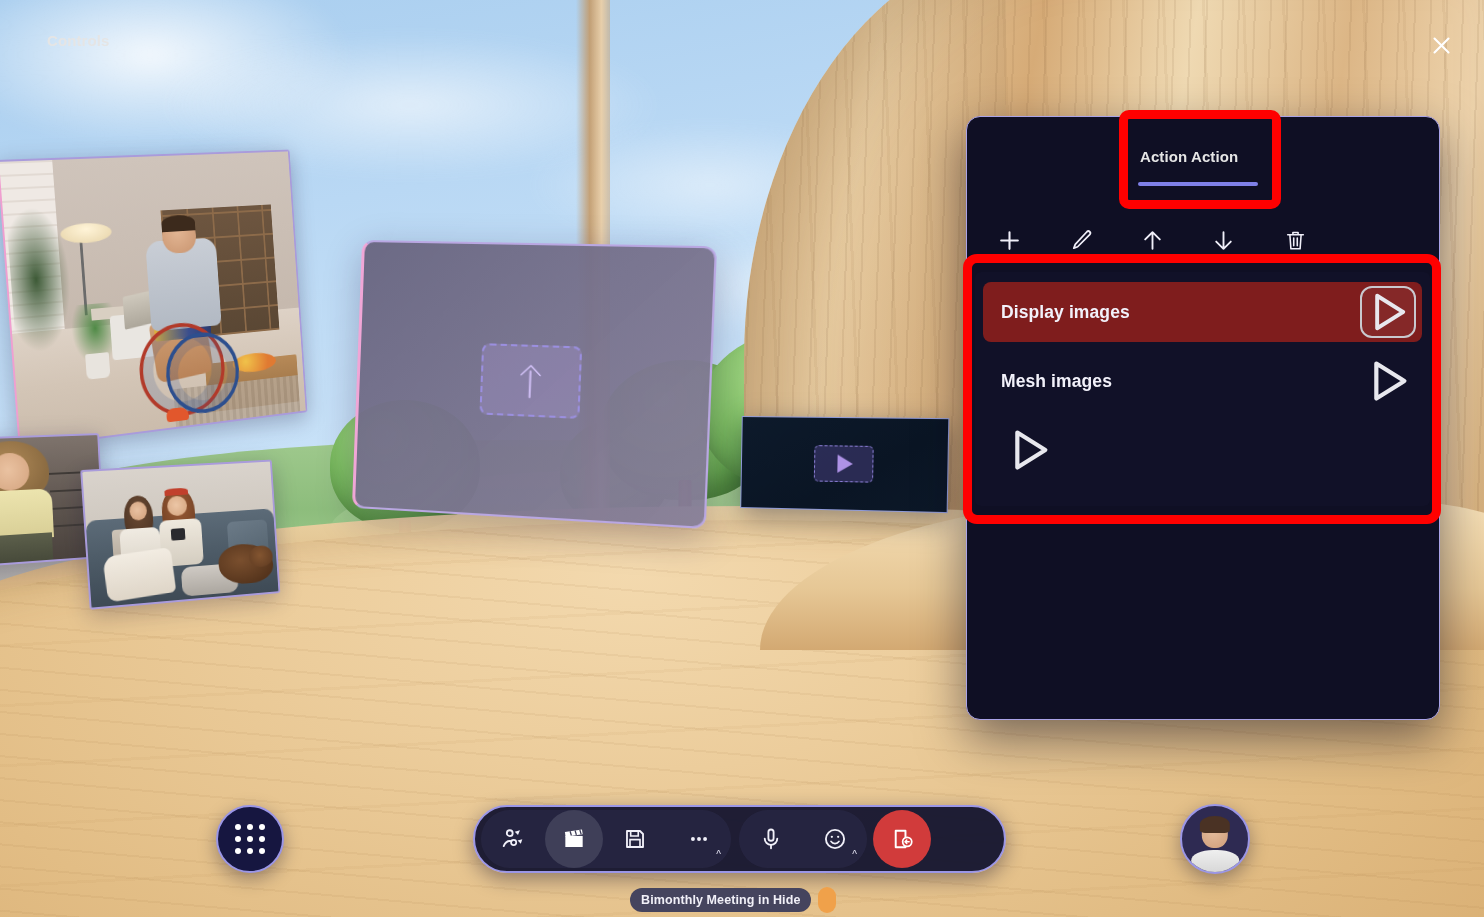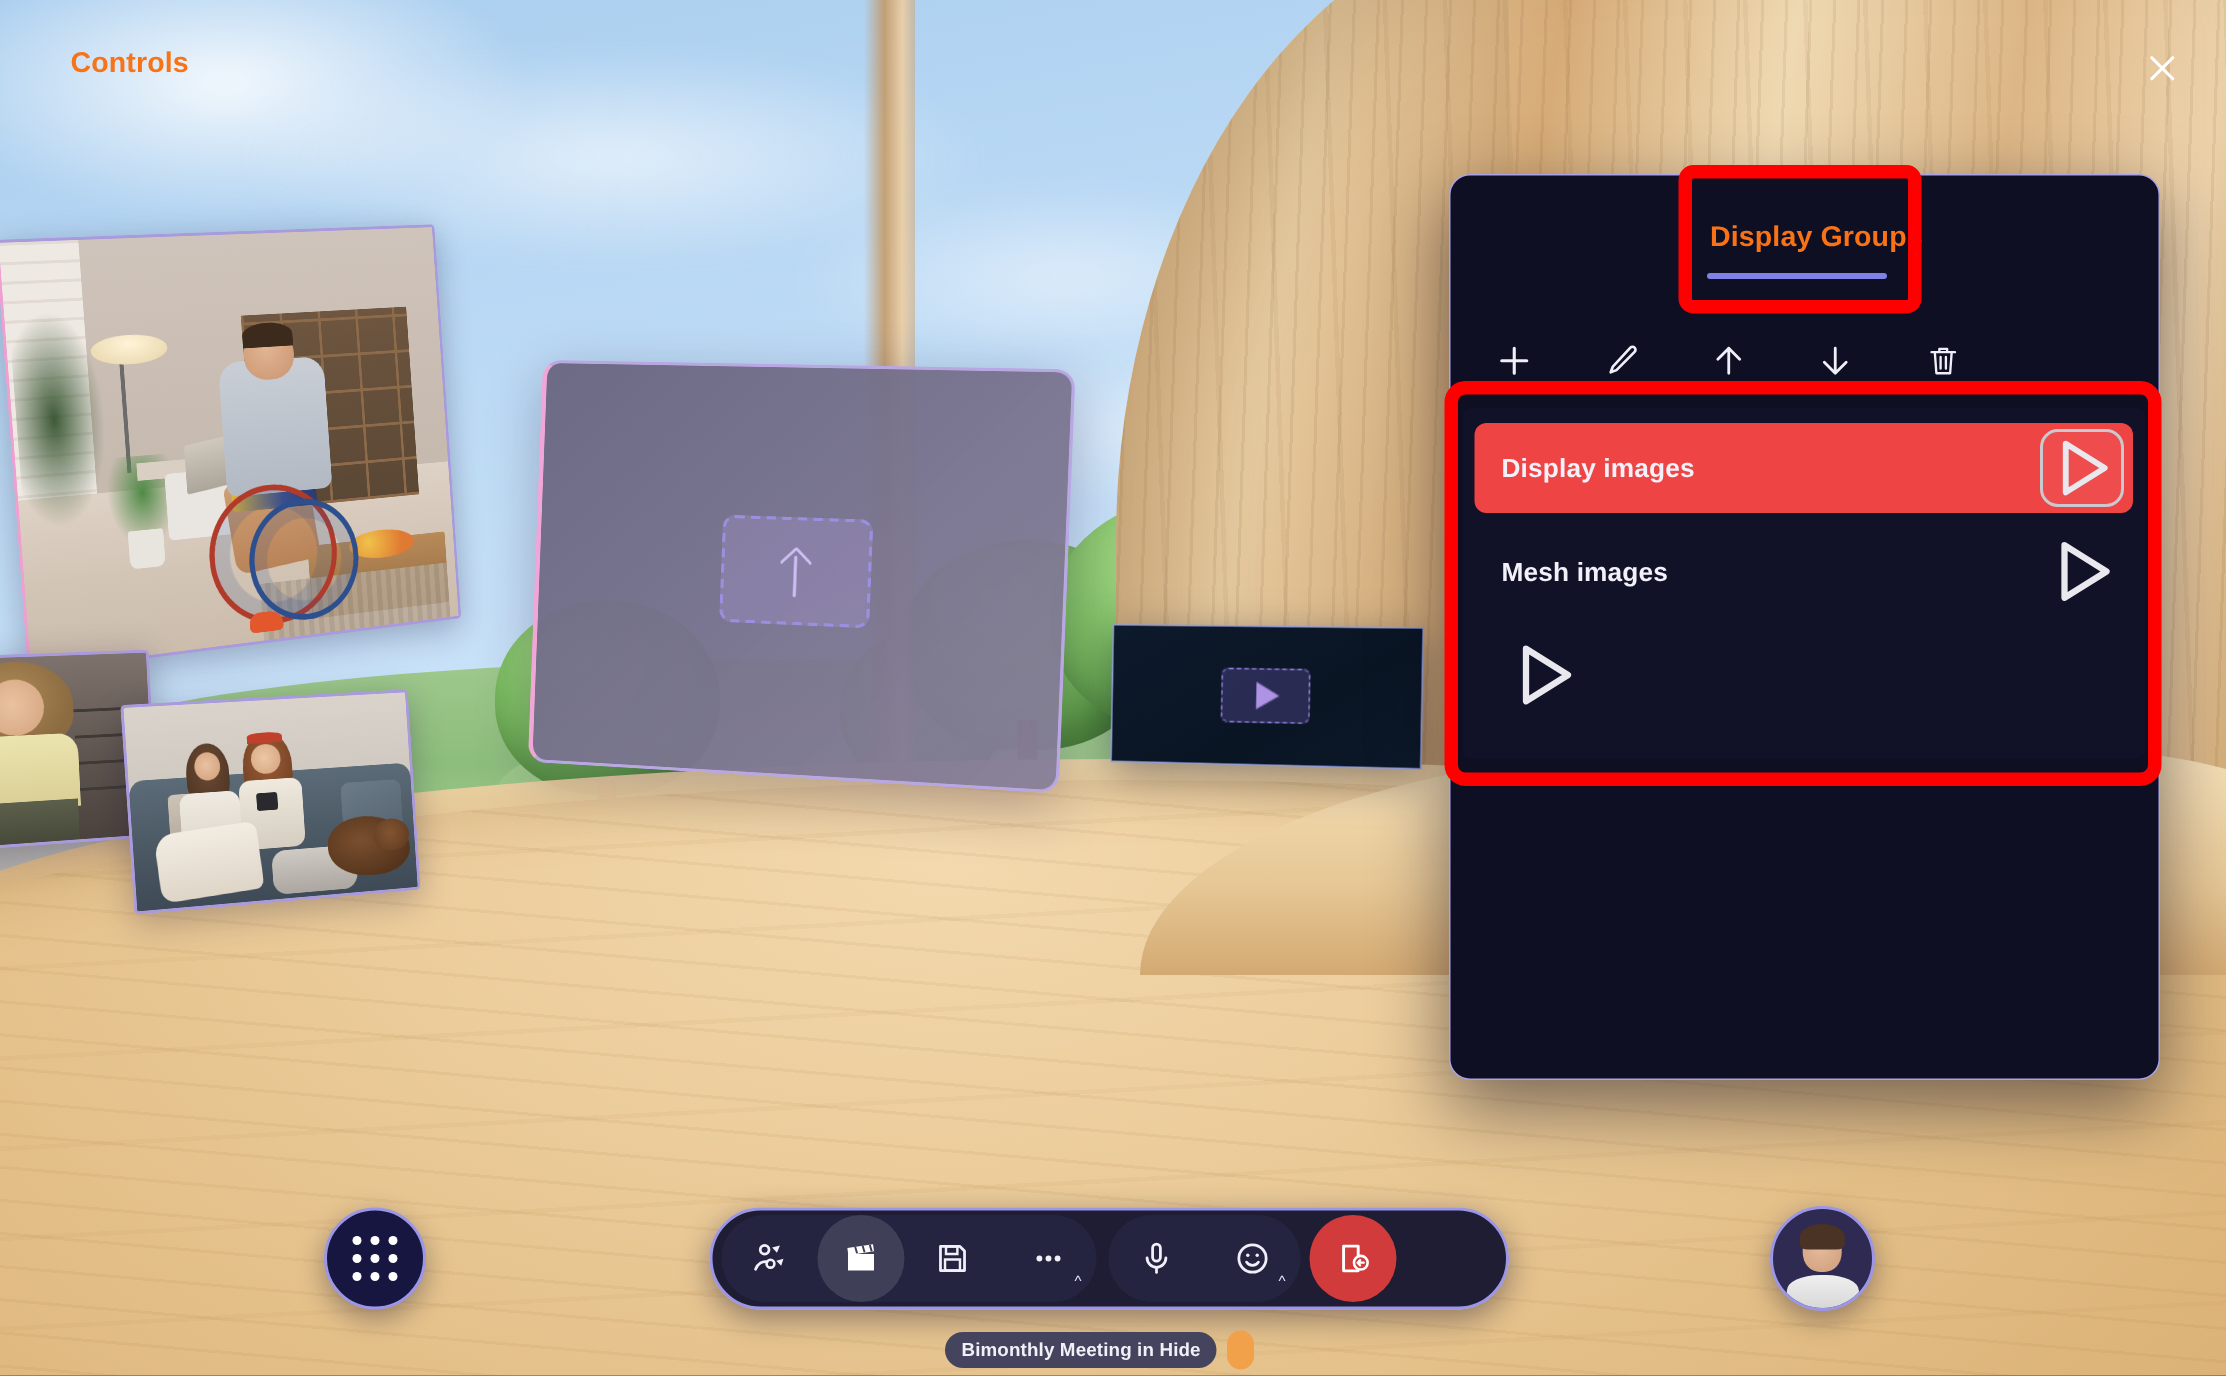--- a/index.html
+++ b/index.html
@@ -333,21 +333,21 @@
   
   .ag-panel {
     position: absolute; left: 966px; top: 116px; width: 474px; height: 604px;
     background: #0f0f24;
     border: 1.5px solid #aaa3e8;
     border-radius: 14px;
     box-shadow: 0 18px 48px rgba(8,6,26,.5);
     overflow: hidden;
   }
   .ag-tab {
-    font-size: 19px; font-weight: 700; color: #f97316;
+    font-size: 15px; font-weight: 700; color: #e5e5e5;
     letter-spacing: .1px;
     padding: 4px 2px 10px 2px;
     position: relative;
     cursor: pointer;
   }
   .ag-tab.controls { position: absolute; left: 45px; top: 28px; }
   .ag-tab.actiongroups { position: absolute; left: 1138px; top: 144px; }
   .tab-underline {
     position: absolute; left: 1138px; top: 182px; width: 120px; height: 3.5px;
     background: #7f80e8; border-radius: 2px;
@@ -385,21 +385,21 @@
   }
   .ag-item {
     position: relative;
     height: 60px;
     margin: 0 8px 9px 8px;
     border-radius: 8px;
     display: flex; align-items: center;
     padding: 0 6px 0 18px;
     cursor: pointer;
   }
-  .ag-item.selected { background: #ef4444; }
+  .ag-item.selected { background: #7f1d1d; }
   .ag-item-label {
     flex: 1;
     font-size: 17.5px; font-weight: 700; color: #f2f1fa;
     letter-spacing: .1px;
   }
   .ag-play {
     width: 56px; height: 52px;
     display: flex; align-items: center; justify-content: center;
     border-radius: 12px;
     cursor: pointer;
@@ -628,21 +628,21 @@
 
   <div class="video-screen">
     <div class="video-drop">
       <span class="play-tri-filled"></span>
     </div>
   </div>
 
   <div class="ag-panel"></div>
 
   <div class="ag-tab controls">Controls</div>
-  <div class="ag-tab actiongroups">Display Groups</div>
+  <div class="ag-tab actiongroups">Action Action</div>
   <div class="tab-underline"></div>
 
   <div class="ag-close">
     <svg viewBox="0 0 24 24">
       <path d="M4 4 L20 20 M20 4 L4 20" stroke="#ffffff" stroke-width="2.4" stroke-linecap="round" fill="none"></path>
     </svg>
   </div>
 
   <div class="ag-toolbar">
     <div class="ag-tool-btn tb-add">

